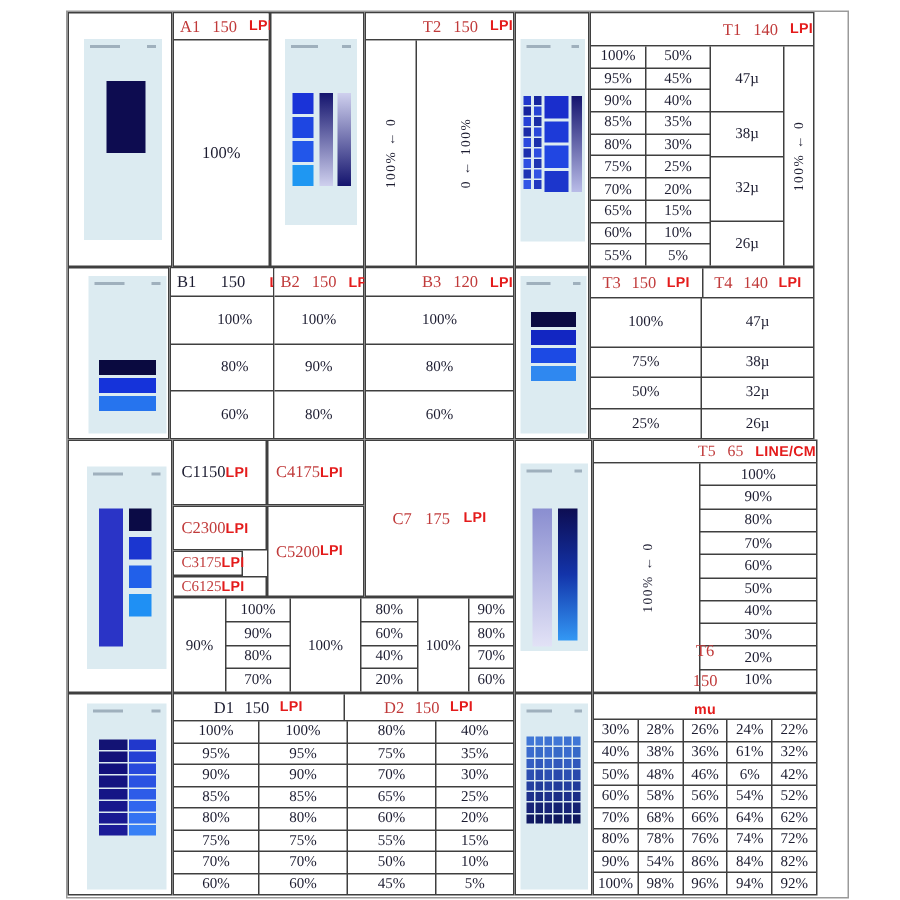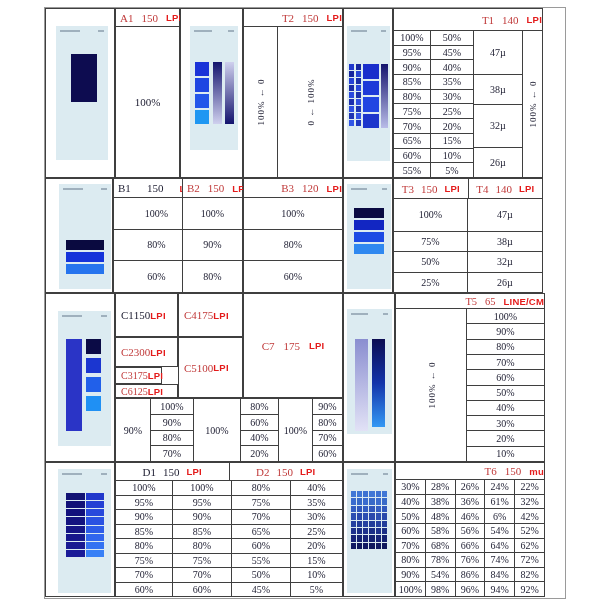--- a/index.html
+++ b/index.html
@@ -325,21 +325,21 @@
     <span class="red">175</span>
     <span class="unit">LPI</span>
   </div>
   <div class="clabel" style="left:115px;top:384px;width:63px;height:14px;font-size:10px;">
     <span class="red">C6</span>
     <span class="red">125</span>
     <span class="unit">LPI</span>
   </div>
   <div class="clabel" style="left:178px;top:337px;width:65px;height:61px;">
     <span class="red">C5</span>
-    <span class="red">100</span>
+    <span class="red">200</span>
     <span class="unit">LPI</span>
   </div>
 
   <div class="box" style="left:115px;top:398px;width:228px;height:64px;">
     <div class="body" style="top:0;bottom:0;">
       <div class="col" style="width:34px;">
         <div class="cell">90%</div>
       </div>
       <div class="col" style="width:42px;grid-auto-rows:1fr;">
           <div class="cell">100%</div>
@@ -537,21 +537,21 @@
           <div class="tile" style="background: rgb(15, 24, 94);"></div>
           <div class="tile" style="background: rgb(17, 26, 100);"></div>
           <div class="tile" style="background: rgb(15, 24, 94);"></div>
           <div class="tile" style="background: rgb(17, 26, 100);"></div>
           <div class="tile" style="background: rgb(15, 24, 94);"></div>
         </div>
     </div>
   </div>
 
   <div class="box" style="left:395px;top:462px;width:150px;height:135px;">
-    <div class="hdr" style="height:17px;">
+    <div class="hdr" style="height:17px;flex-direction:column;">
       <span class="red">T6</span>
       <span class="red">150</span>
       <span class="unit">mu</span>
     </div>
     <div class="body" style="top:17px;">
       <div class="col" style="flex:1;grid-template-columns:repeat(5,1fr);grid-auto-rows:1fr;font-size:9.5px;">
           <div class="cell">30%</div>
           <div class="cell">28%</div>
           <div class="cell">26%</div>
           <div class="cell">24%</div>

